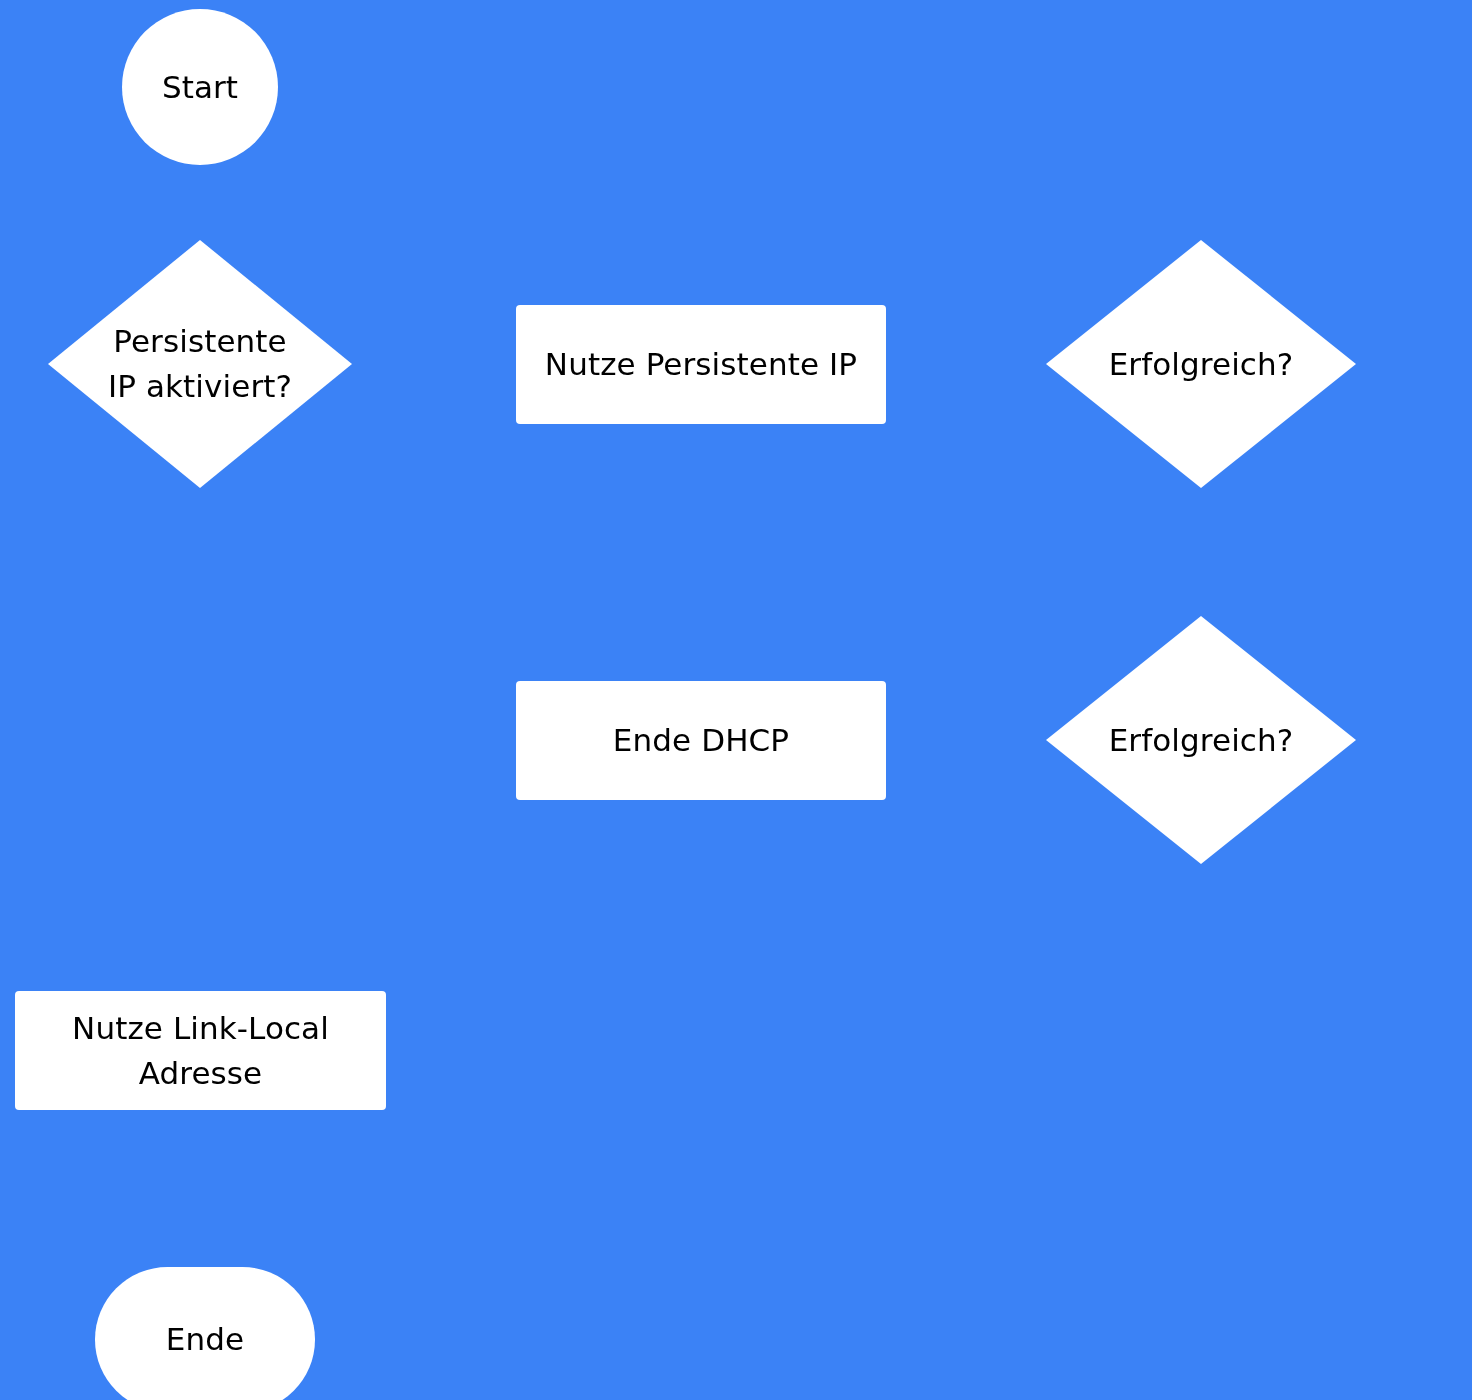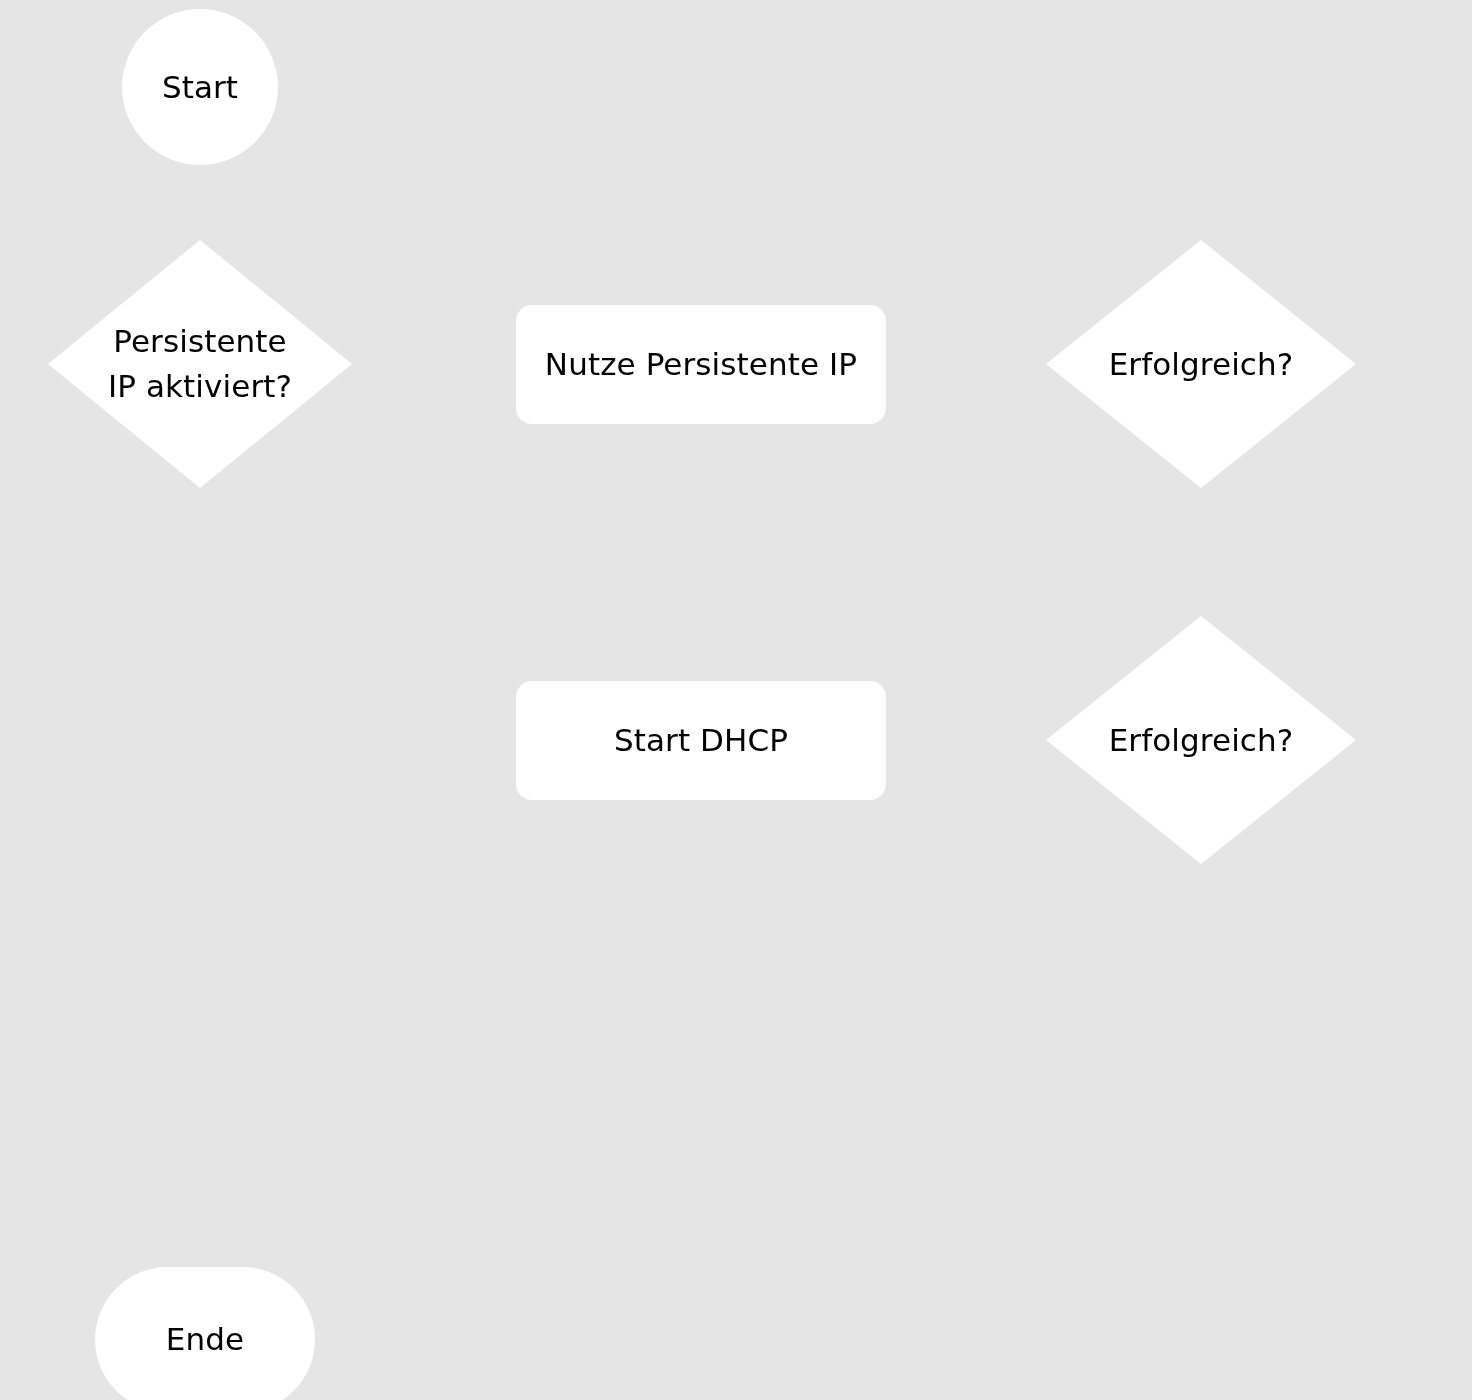--- a/index.html
+++ b/index.html
@@ -47,21 +47,21 @@
 
   
   .node-stadium {
     background: #ffffff;
     border-radius: 9999px;
   }
 
   
   .node-process {
     background: #ffffff;
-    border-radius: 16px;
+    border-radius: 4px;
   }
 
   
   .node-decision {
     background: transparent;
   }
   .node-decision svg {
     position: absolute;
     top: 0;
     left: 0;
@@ -70,21 +70,21 @@
     display: block;
   }
   .node-decision .node-label {
     position: relative;
     z-index: 2;
   }
 </style>
 </head>
 <body style="background: rgb(0, 0, 0);">
 
-<div id="flowchart-canvas" style="background: #e5e5e5;">
+<div id="flowchart-canvas" style="background: #3b82f6;">
 
   <div class="node node-circle" style="left:122px; top:9px; width:156px; height:156px;">
     <span class="node-label">Start</span>
   </div>
 
   <div class="node node-decision" style="left:48px; top:240px; width:304px; height:248px;">
     <svg viewBox="0 0 304 248" preserveAspectRatio="none">
       <polygon points="152,0 304,124 152,248 0,124" fill="#ffffff"></polygon>
     </svg>
     <span class="node-label">Persistente
@@ -97,28 +97,32 @@
 
   <div class="node node-decision" style="left:1046px; top:240px; width:310px; height:248px;">
     <svg viewBox="0 0 310 248" preserveAspectRatio="none">
       <polygon points="155,0 310,124 155,248 0,124" fill="#ffffff"></polygon>
     </svg>
     <span class="node-label">Erfolgreich?</span>
   </div>
 
 
   <div class="node node-process" style="left:516px; top:681px; width:370px; height:119px;">
-    <span class="node-label">Start DHCP</span>
+    <span class="node-label">Ende DHCP</span>
   </div>
 
   <div class="node node-decision" style="left:1046px; top:616px; width:310px; height:248px;">
     <svg viewBox="0 0 310 248" preserveAspectRatio="none">
       <polygon points="155,0 310,124 155,248 0,124" fill="#ffffff"></polygon>
     </svg>
     <span class="node-label">Erfolgreich?</span>
   </div>
 
+  <div class="node node-process" style="left:15px; top:991px; width:371px; height:119px;">
+    <span class="node-label">Nutze Link-Local
+Adresse</span>
+  </div>
 
   <div class="node node-stadium" style="left:95px; top:1243px; width:220px; height:145px;margin-top:24px;">
     <span class="node-label">Ende</span>
   </div>
 
 </div>
 
 </body></html>

